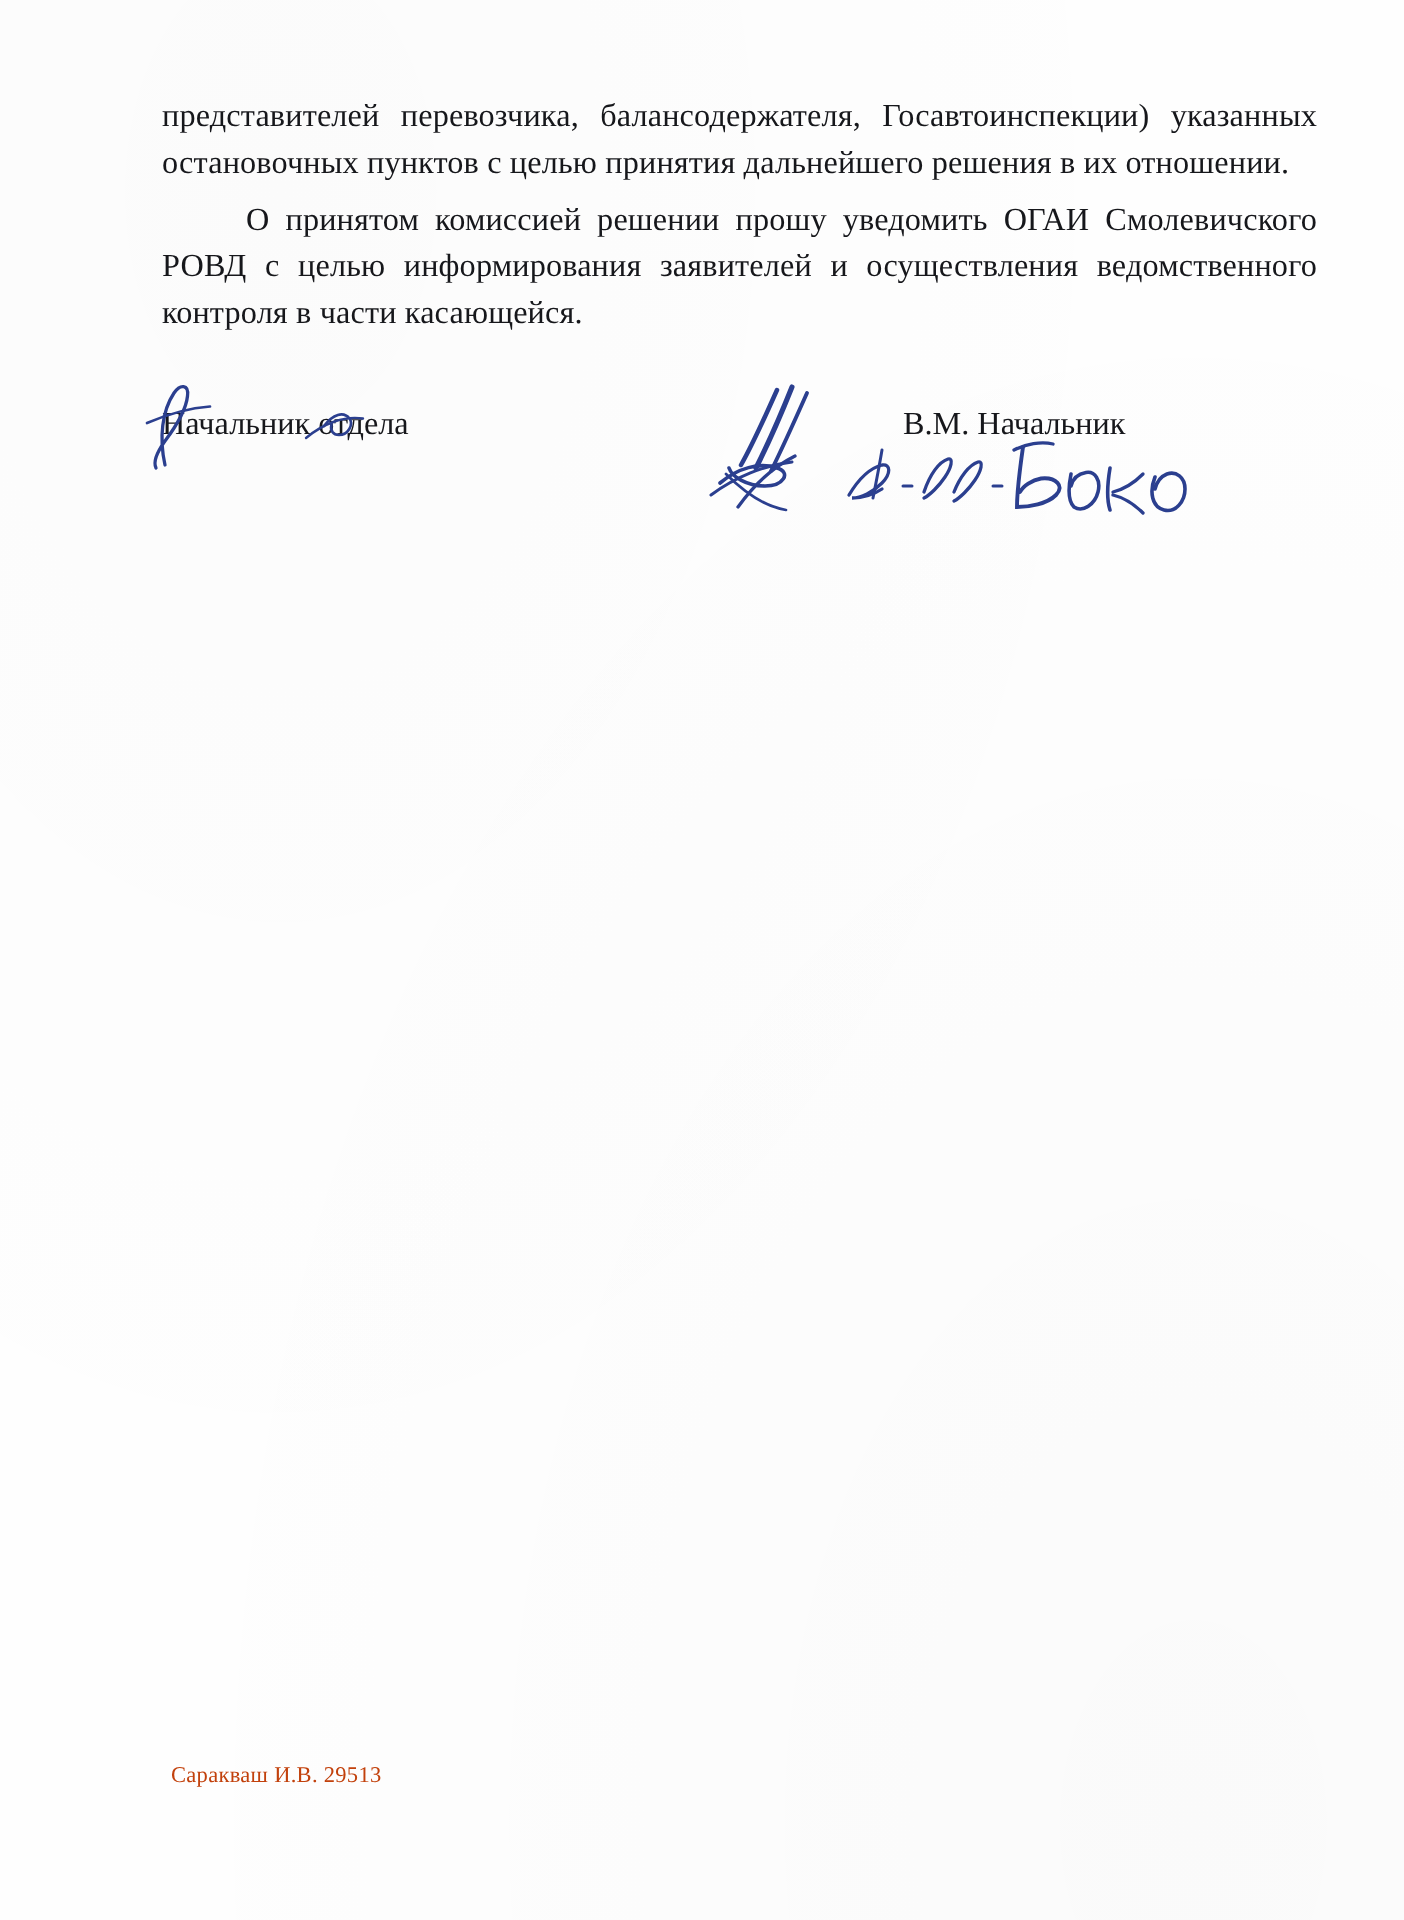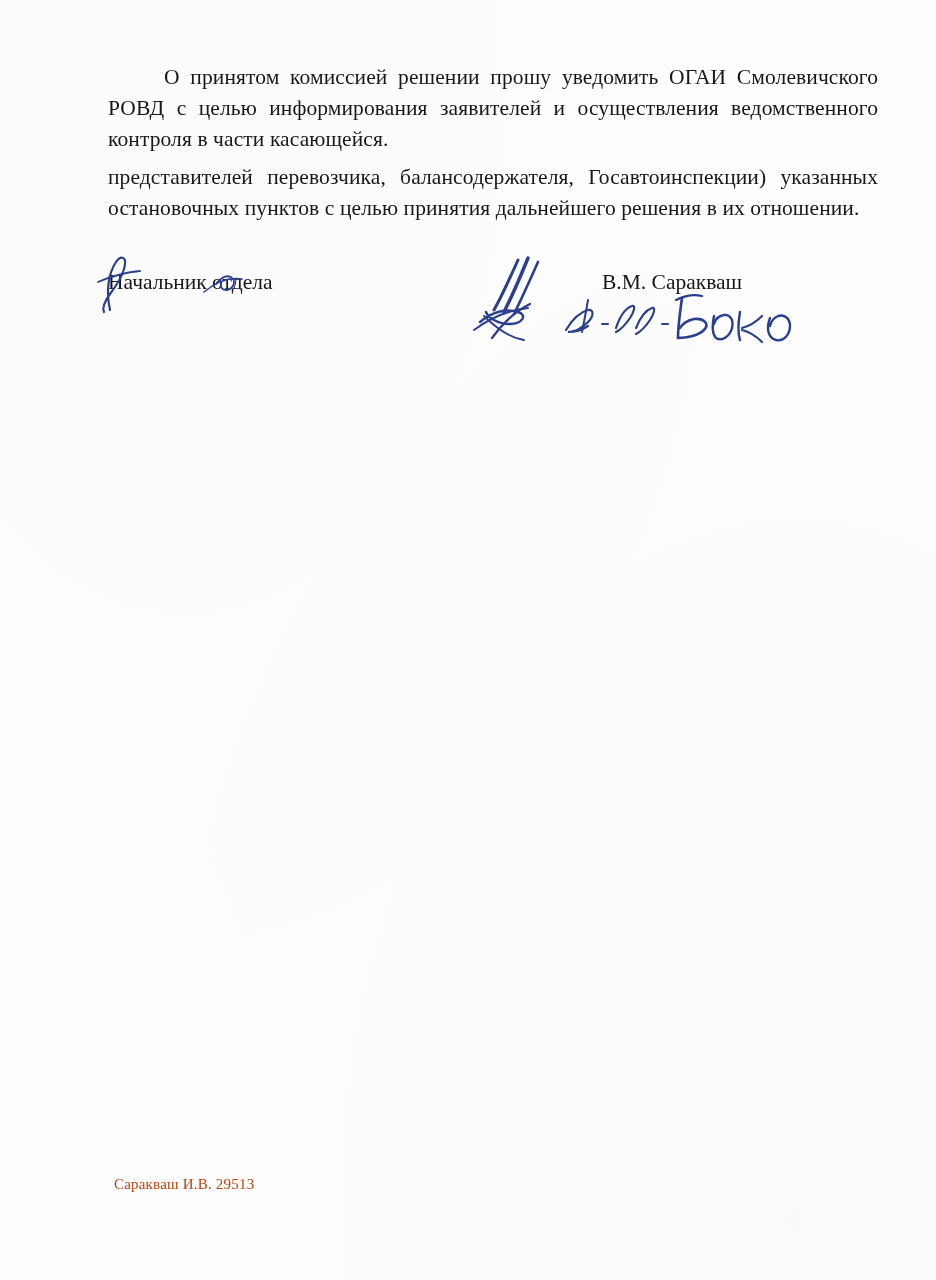--- a/index.html
+++ b/index.html
@@ -100,28 +100,28 @@
     color: #c2410c;
     letter-spacing: 0.2px;
   }
 </style>
 </head>
 <body>
 
 <div class="page">
 
   <div class="body-text">
+    <p class="para">представителей перевозчика, балансодержателя, Госавтоинспекции) указанных остановочных пунктов с целью принятия дальнейшего решения в их отношении.</p>
     <p class="para indent">О принятом комиссией решении прошу уведомить ОГАИ Смолевичского РОВД с целью информирования заявителей и осуществления ведомственного контроля в части касающейся.</p>
-    <p class="para">представителей перевозчика, балансодержателя, Госавтоинспекции) указанных остановочных пунктов с целью принятия дальнейшего решения в их отношении.</p>
   </div>
 
   <div class="sig-block">
 
     <span class="sig-role">Начальник отдела</span>
-    <span class="sig-name">В.М. Саракваш</span>
+    <span class="sig-name">В.М. Начальник</span>
 
     <svg class="ink ink-left" viewBox="0 0 180 64" fill="none" xmlns="http://www.w3.org/2000/svg">
       <path d="M14 58 C10 40 12 22 20 10 C24 4 30 4 29 12 C28 22 20 34 14 42 C9 49 6 56 8 60" stroke="#2b3f8f" stroke-width="2.2" stroke-linecap="round"></path>
       <path d="M2 30 C16 24 30 20 44 19" stroke="#2b3f8f" stroke-width="1.8" stroke-linecap="round"></path>
       <path d="M120 32 C126 24 133 22 137 27 C140 31 136 38 130 38 C126 38 124 35 125 31" stroke="#2b3f8f" stroke-width="1.8" stroke-linecap="round"></path>
       <path d="M108 40 C120 30 134 25 146 27" stroke="#2b3f8f" stroke-width="1.6" stroke-linecap="round"></path>
     </svg>
 
     <svg class="ink ink-mid" viewBox="0 0 130 100" fill="none" xmlns="http://www.w3.org/2000/svg">
       <path d="M60 8 C52 26 44 44 36 58" stroke="#2b3f8f" stroke-width="3" stroke-linecap="round"></path>

